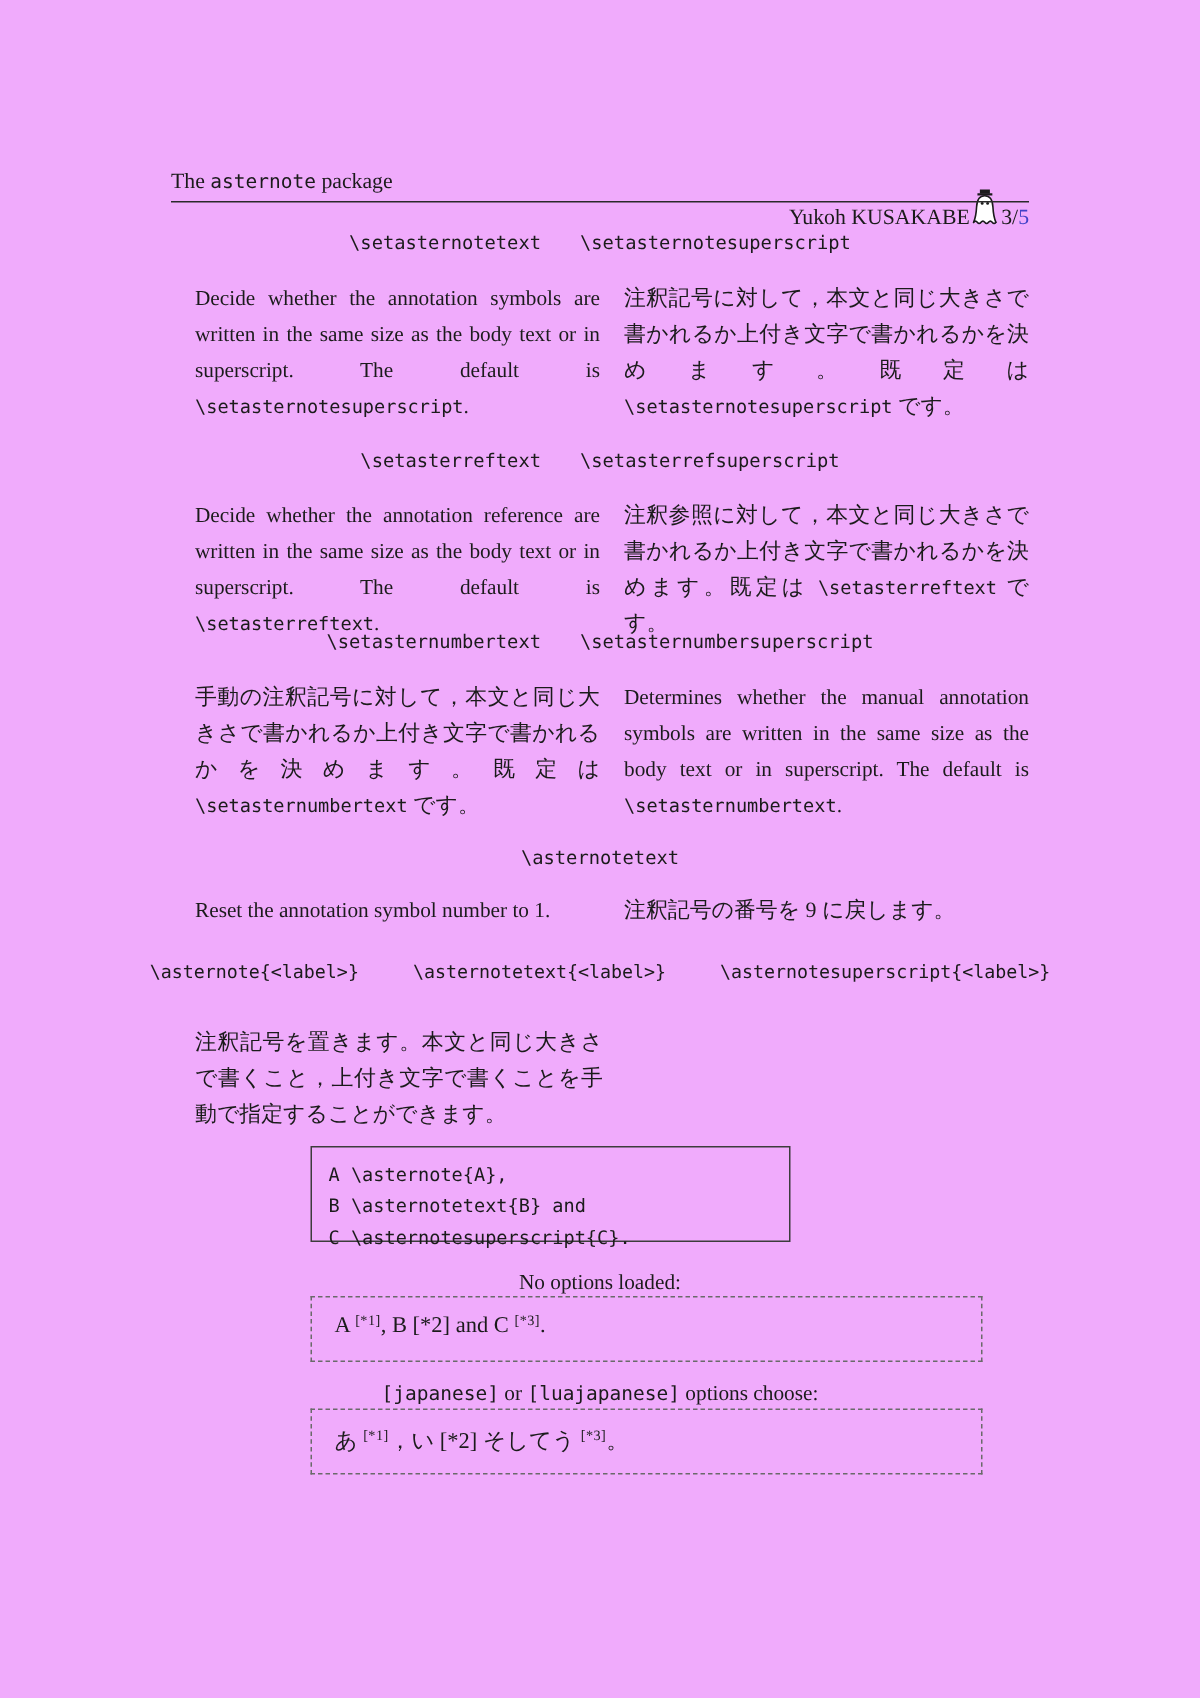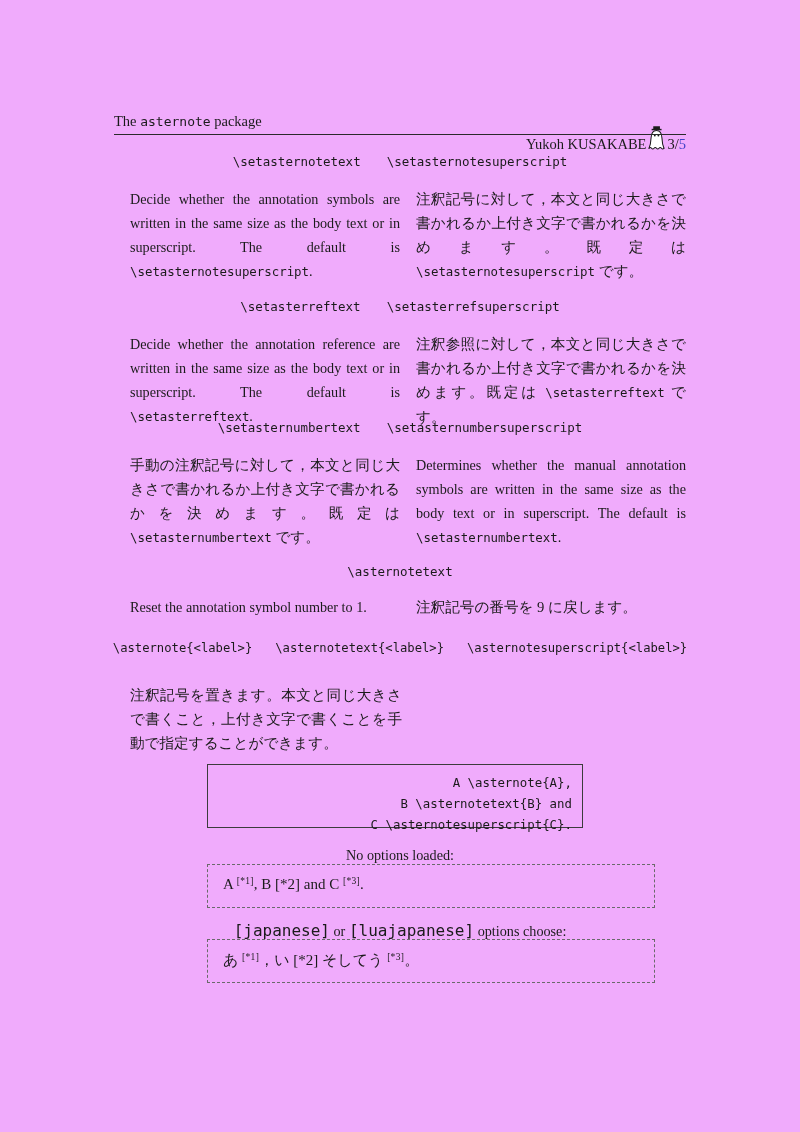--- a/index.html
+++ b/index.html
@@ -38,45 +38,45 @@
     border-top: 1.2px solid var(--rule);
   }
 
   
   .sec-heading {
     position: absolute; left: 114px; width: 572px;
     display: flex; justify-content: center; gap: 26px;
     font-family: "DejaVu Sans Mono", "Liberation Mono", monospace;
     font-size: 12.5px; white-space: nowrap;
   }
-  .sec-heading.wide { gap: 23px; font-size: 12.2px; }
+  .sec-heading.wide { gap: 36px; font-size: 12.2px; }
 
   
   .row {
     position: absolute; left: 114px; width: 572px;
     display: flex; justify-content: space-between;
   }
   .col { width: 272px; font-size: 14.2px; line-height: 24px; text-align: justify; margin-left: 16px; }
   .col .mono { font-size: 12.4px; }
   .col.jp { font-size: 14.6px; }
 
   
   .codebox {
-    position: absolute; left: 207px; top: 764px; width: 376px; height: 64px;
+    position: absolute; left: 207px; top: 764px; width: 320px; height: 64px;
     border: 1px solid var(--box_border);
     padding: 7px 10px 0 11px;
     font-family: "DejaVu Sans Mono", "Liberation Mono", monospace;
-    font-size: 12.4px; line-height: 21px; text-align: right;
+    font-size: 12.4px; line-height: 21px;
   }
 
   .result-label {
     position: absolute; left: 207px; width: 386px;
     text-align: center; font-size: 14.2px;
   }
-  .result-label .mono { font-size: 16px; }
+  .result-label .mono { font-size: 13px; }
 
   .dashbox {
     position: absolute; left: 207px; width: 448px; height: 44px;
     border: 1.2px dashed var(--dash_border);
     padding: 11px 10px 0 15px;
     font-size: 15px;
   }
   .sup { font-size: 9.5px; position: relative; top: -5.5px; letter-spacing: 0.3px; }
 </style>
 </head>

